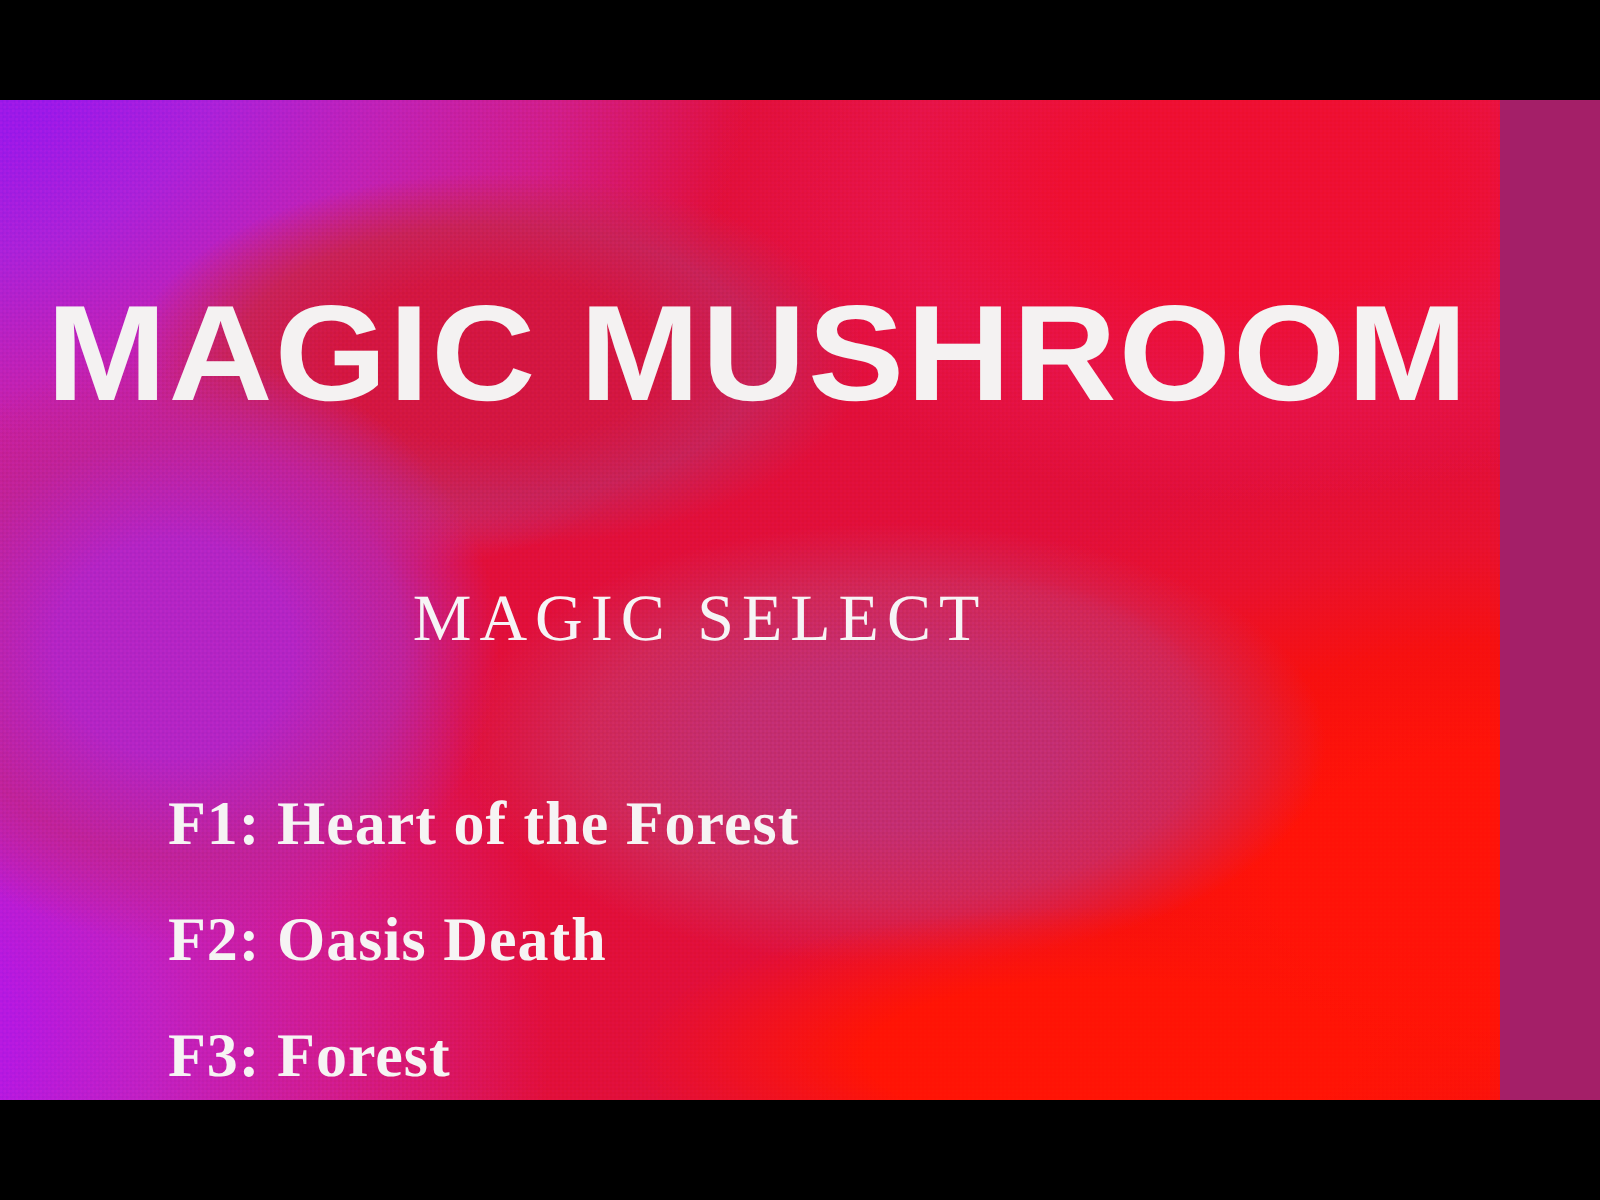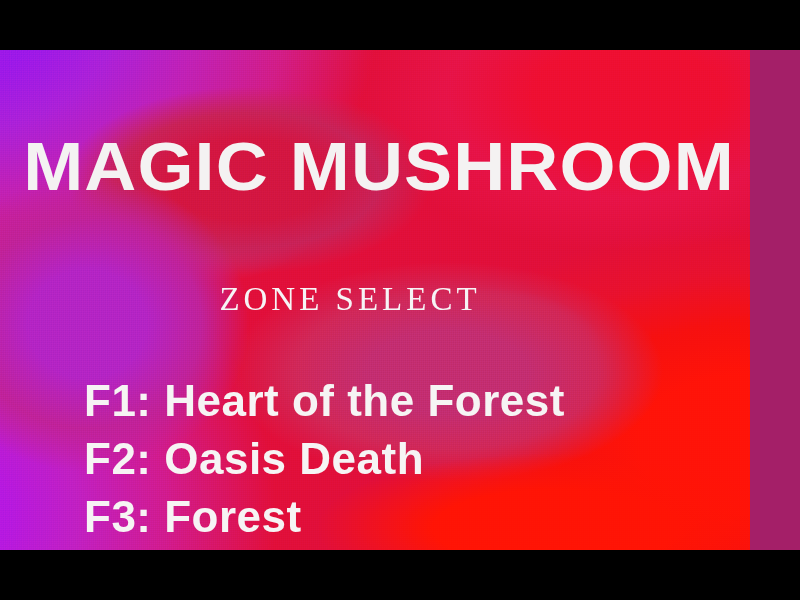--- a/index.html
+++ b/index.html
@@ -139,21 +139,21 @@
         rgba(255,60,140,.55) 0% 25%,
         rgba(120,20,190,.40) 25% 50%);
     background-size: 3px 3px;
     mix-blend-mode: soft-light;
   }
 
   
   #content {
     position: absolute;
     left: 0;
-    top: 4px;
+    top: 15px;
     width: 670px;
     height: 500px;
     padding-left: 40px;
   }
 
   #game-title {
     position: absolute;
     left: 20px;
     top: 78px;
     width: 718px;
@@ -187,22 +187,22 @@
   #zone-list {
     position: absolute;
     left: 84px;
     top: 318px;
     margin: 0;
     padding: 0;
     list-style: none;
   }
   .zone-item {
     color: #f6f4f4;
-    font-family: Liberation Sans, sans-serif;
-    font-size: 44px;
+    font-family: Liberation Serif, serif;
+    font-size: 31px;
     font-weight: bold;
     line-height: 58px;
     white-space: nowrap;
     letter-spacing: .5px;
   }
 
   
   .bar {
     position: absolute;
     left: 0;
@@ -231,21 +231,21 @@
       <div class="p-layer" id="p7"></div>
       <div class="p-layer" id="p8"></div>
       <div id="dither"></div>
       <div id="dither2"></div>
     </div>
 
     <div id="content">
 
       <div id="game-title">MAGIC MUSHROOM</div>
 
-      <div id="zone-select-label">ZONE SELECT</div>
+      <div id="zone-select-label">MAGIC SELECT</div>
 
       <ul id="zone-list">
         <li class="zone-item">F1: Heart of the Forest</li>
         <li class="zone-item">F2: Oasis Death</li>
         <li class="zone-item">F3: Forest</li>
       </ul>
 
     </div>
   </div>
 

